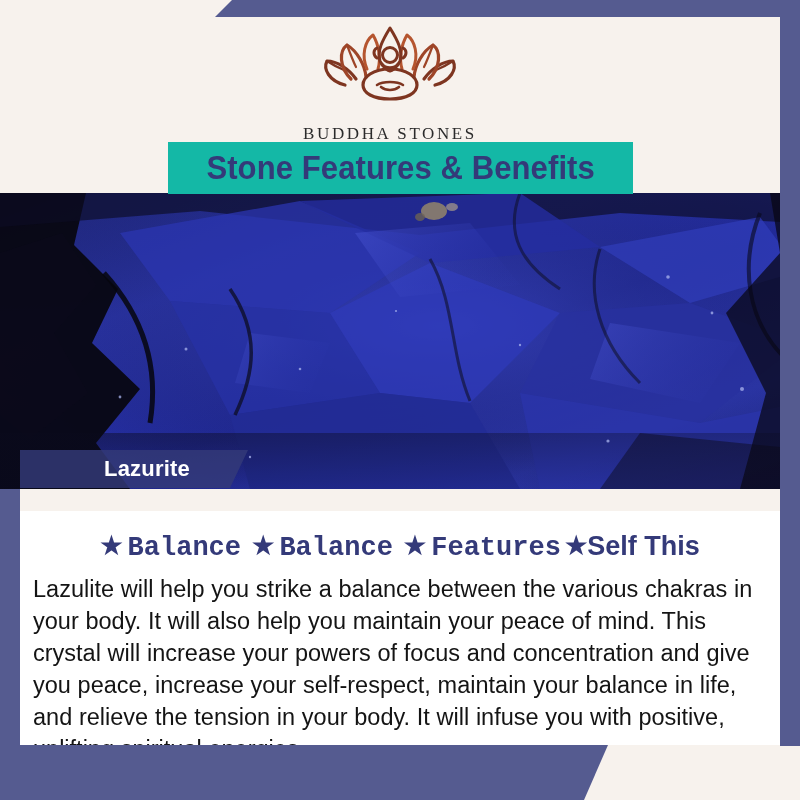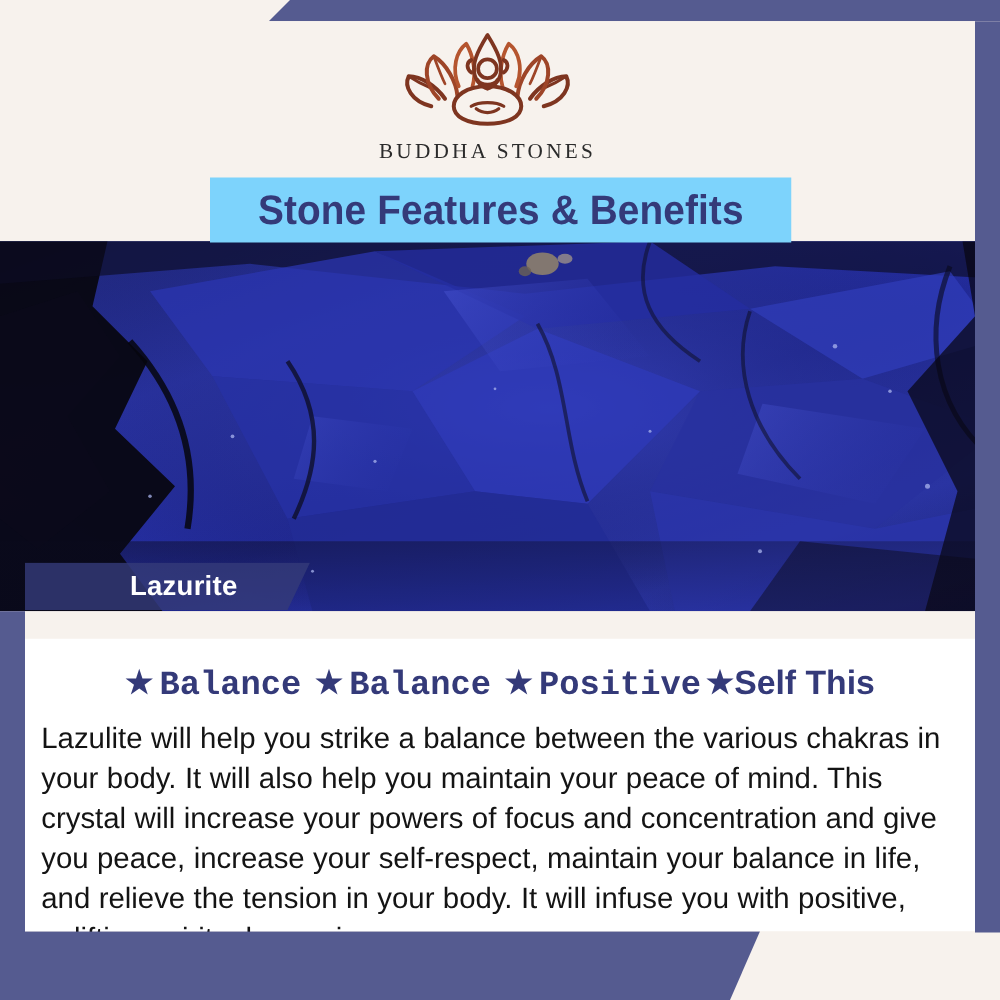--- a/index.html
+++ b/index.html
@@ -81,37 +81,37 @@
     display: flex;
     flex-direction: column;
     align-items: center;
   }
   .logo-mark {
     width: 150px;
     height: 82px;
     display: block;
   }
   .logo-text {
-    margin-top: 4px;
+    margin-top: 17px;
     font-family: "Liberation Serif", serif;
     font-size: 17px;
     letter-spacing: 2.6px;
     color: #2b2b2b;
     font-weight: 400;
     white-space: nowrap;
   }
 
   
   .title-panel {
     position: absolute;
     top: 142px;
     left: 168px;
     width: 465px;
     height: 52px;
-    background: #7dd3fc;
+    background: #14b8a6;
     z-index: 4;
     display: flex;
     align-items: center;
     justify-content: center;
   }
   .title-text {
     font-family: "Liberation Sans Narrow", "Liberation Sans", sans-serif;
     font-size: 33px;
     font-weight: 700;
     color: #343a79;
@@ -338,19 +338,19 @@
   </div>
 
   <div class="stone-banner">
     <span class="stone-banner-text">Lazurite</span>
   </div>
 
   <div class="cream-strip"></div>
 
   <div class="content">
     <div class="benefits">
-      <span><span class="star">★</span><span class="b-label">Balance</span></span><span class="gap"></span><span><span class="star">★</span><span class="b-label">Balance</span></span><span class="gap"></span><span><span class="star">★</span><span class="b-label">Positive</span></span><span class="gap-tight"></span><span><span class="star">★</span><span>Self This</span></span>
+      <span><span class="star">★</span><span class="b-label">Balance</span></span><span class="gap"></span><span><span class="star">★</span><span class="b-label">Balance</span></span><span class="gap"></span><span><span class="star">★</span><span class="b-label">Features</span></span><span class="gap-tight"></span><span><span class="star">★</span><span>Self This</span></span>
     </div>
 
     <div class="body-text">Lazulite will help you strike a balance between the various chakras in your body. It will also help you maintain your peace of mind. This crystal will increase your powers of focus and concentration and give you peace, increase your self-respect, maintain your balance in life, and relieve the tension in your body. It will infuse you with positive, uplifting spiritual energies.</div>
   </div>
 
 </div>
 
 </body></html>

